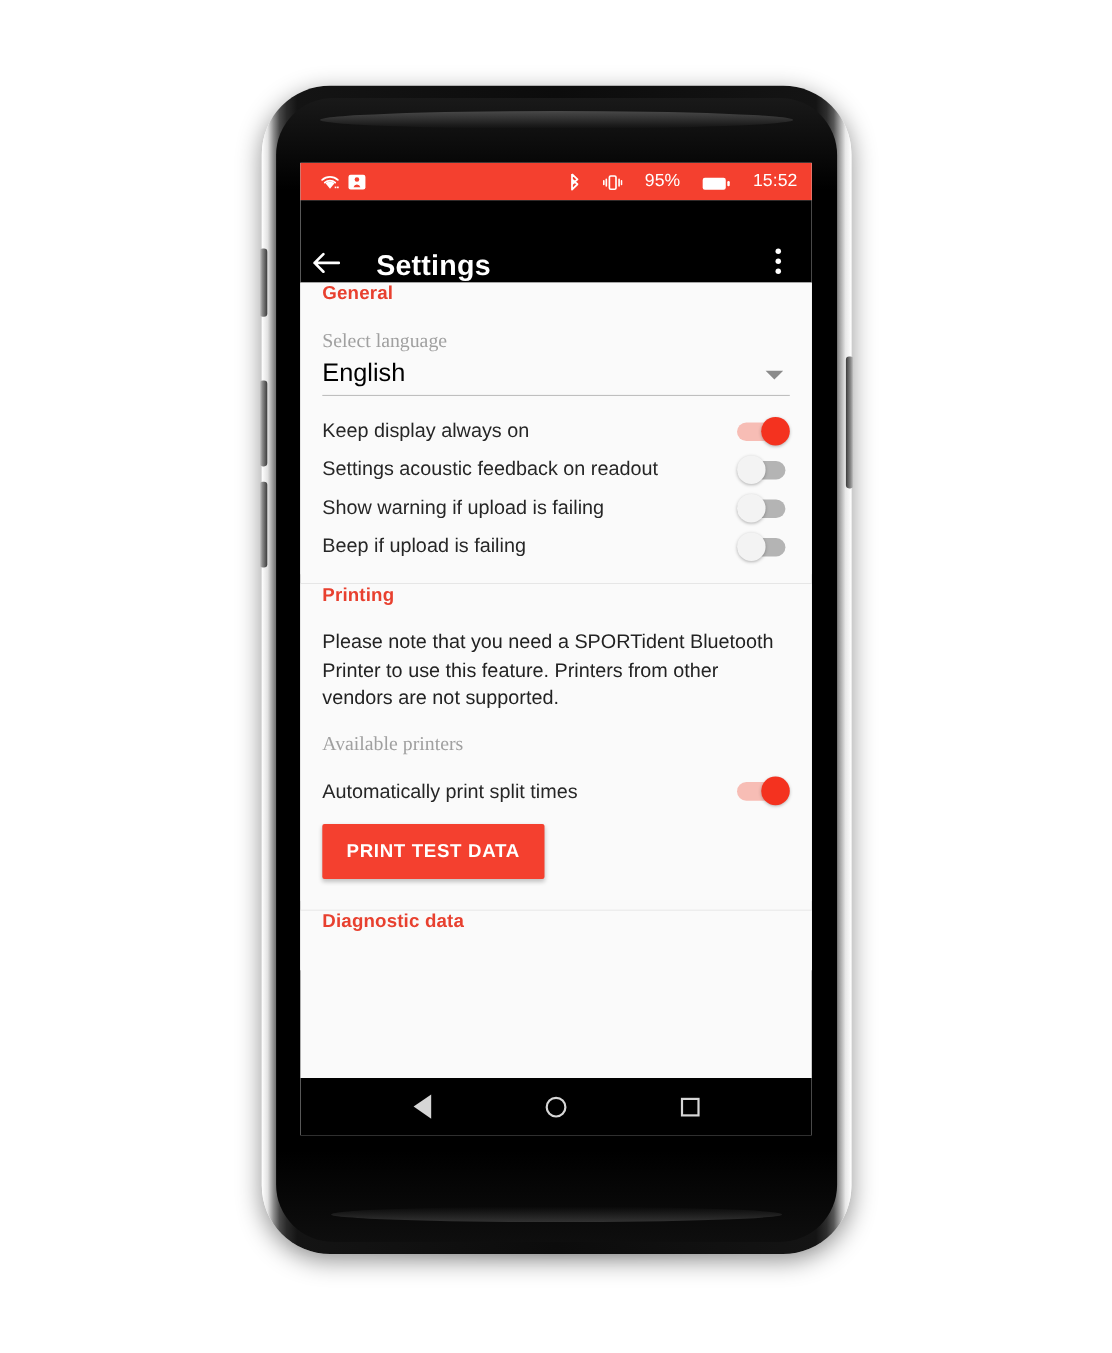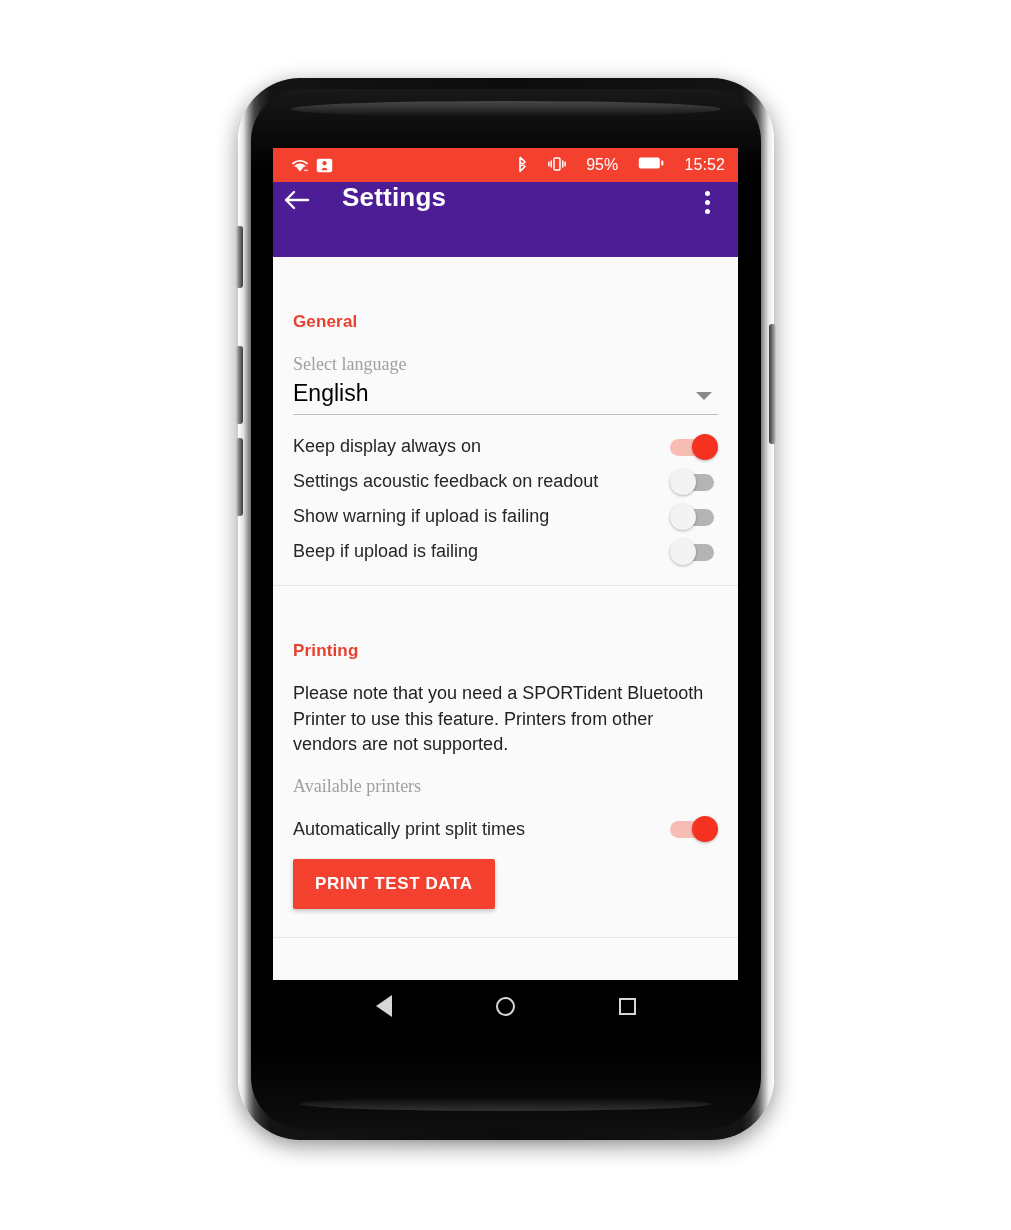--- a/index.html
+++ b/index.html
@@ -119,30 +119,30 @@
   
   .status-bar {
     height: 34px;
     background: #F4402F;
     display: flex;
     align-items: center;
     padding: 0 13px 0 18px;
     color: #ffffff;
   }
   .status-left { display: flex; align-items: center; gap: 7px; }
-  .status-right { margin-left: auto; display: flex; align-items: flex-start; gap: 20px; }
+  .status-right { margin-left: auto; display: flex; align-items: flex-end; gap: 20px; }
   .status-text { font-size: 16px; letter-spacing: 0.1px; }
   .sb-icon { display: block; }
 
   
   .app-bar {
     height: 75px;
-    background: #4c1d95;
-    display: flex;
-    align-items: flex-start;
+    background: #000000;
+    display: flex;
+    align-items: flex-end;
     padding: 0 14px 0 6px;
   }
   .back-arrow { width: 36px; height: 36px; display: flex; align-items: center; justify-content: center; cursor: pointer; }
   .app-title {
     color: #ffffff;
     font-size: 26px;
     font-weight: bold;
     margin-left: 27px;
     letter-spacing: 0.2px;
   }
@@ -158,24 +158,22 @@
   
   .content { background: #fafafa; }
 
   .section { padding: 0 20px; background: #fafafa; }
   .section-divider { height: 1px; background: #e6e6e6; margin-top: 8px; }
 
   .section-title {
     color: #E8402F;
     font-size: 17px;
     font-weight: bold;
-    padding-top: 24px;
     padding-bottom: 4px;
     letter-spacing: 0.15px;
-    margin-top: 31px;
   }
 
   .field-label {
     color: #a0a0a0;
     font-size: 18px;
     padding-top: 18px;
     font-family: Liberation Serif, serif;
   }
 
   .dropdown {

